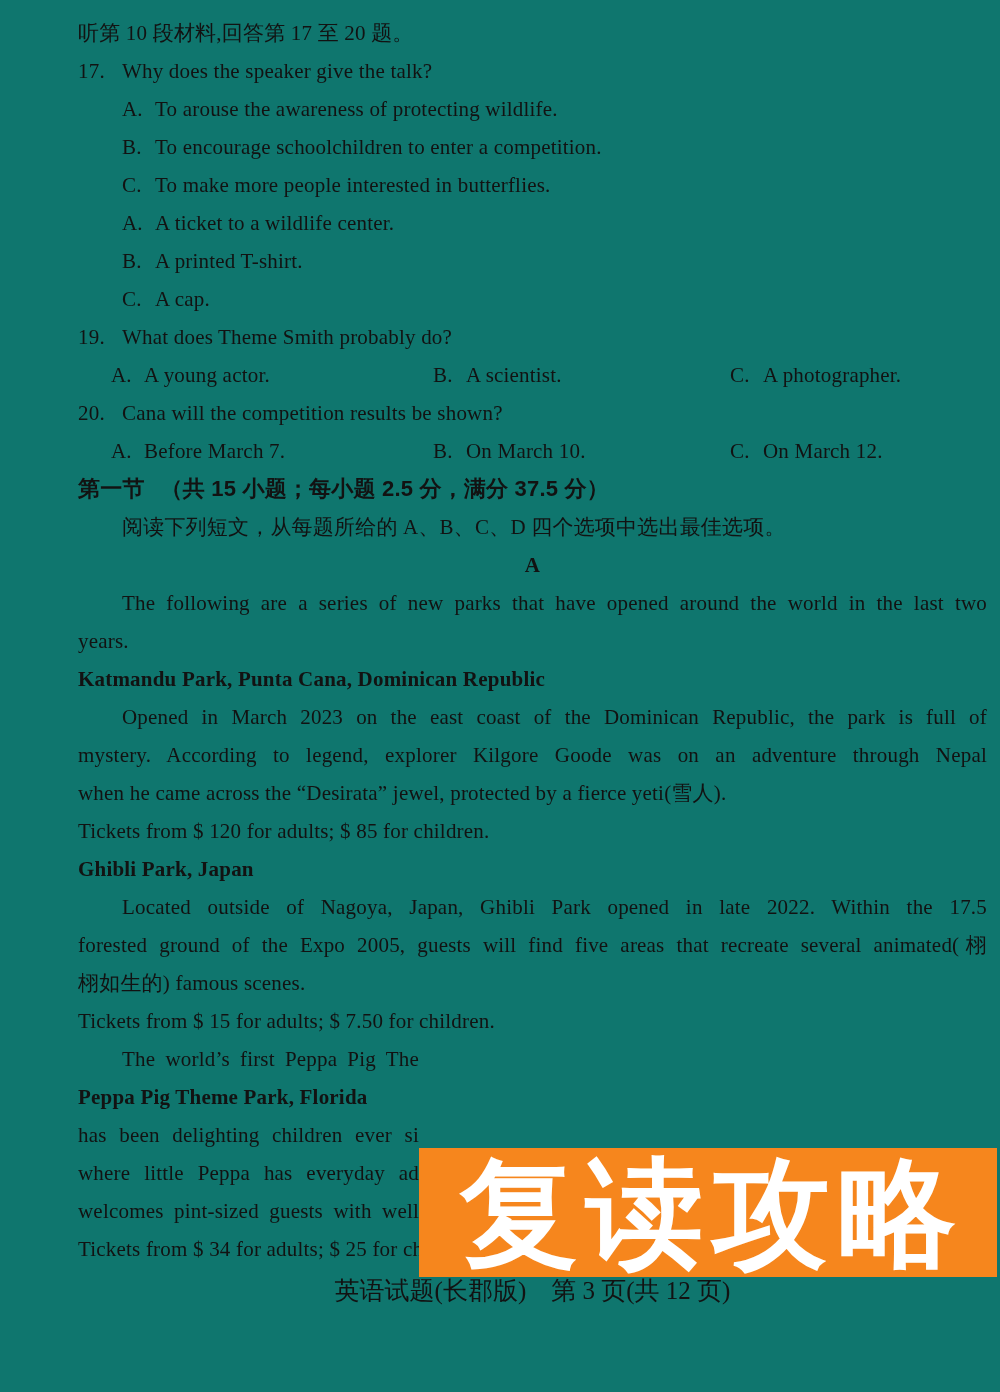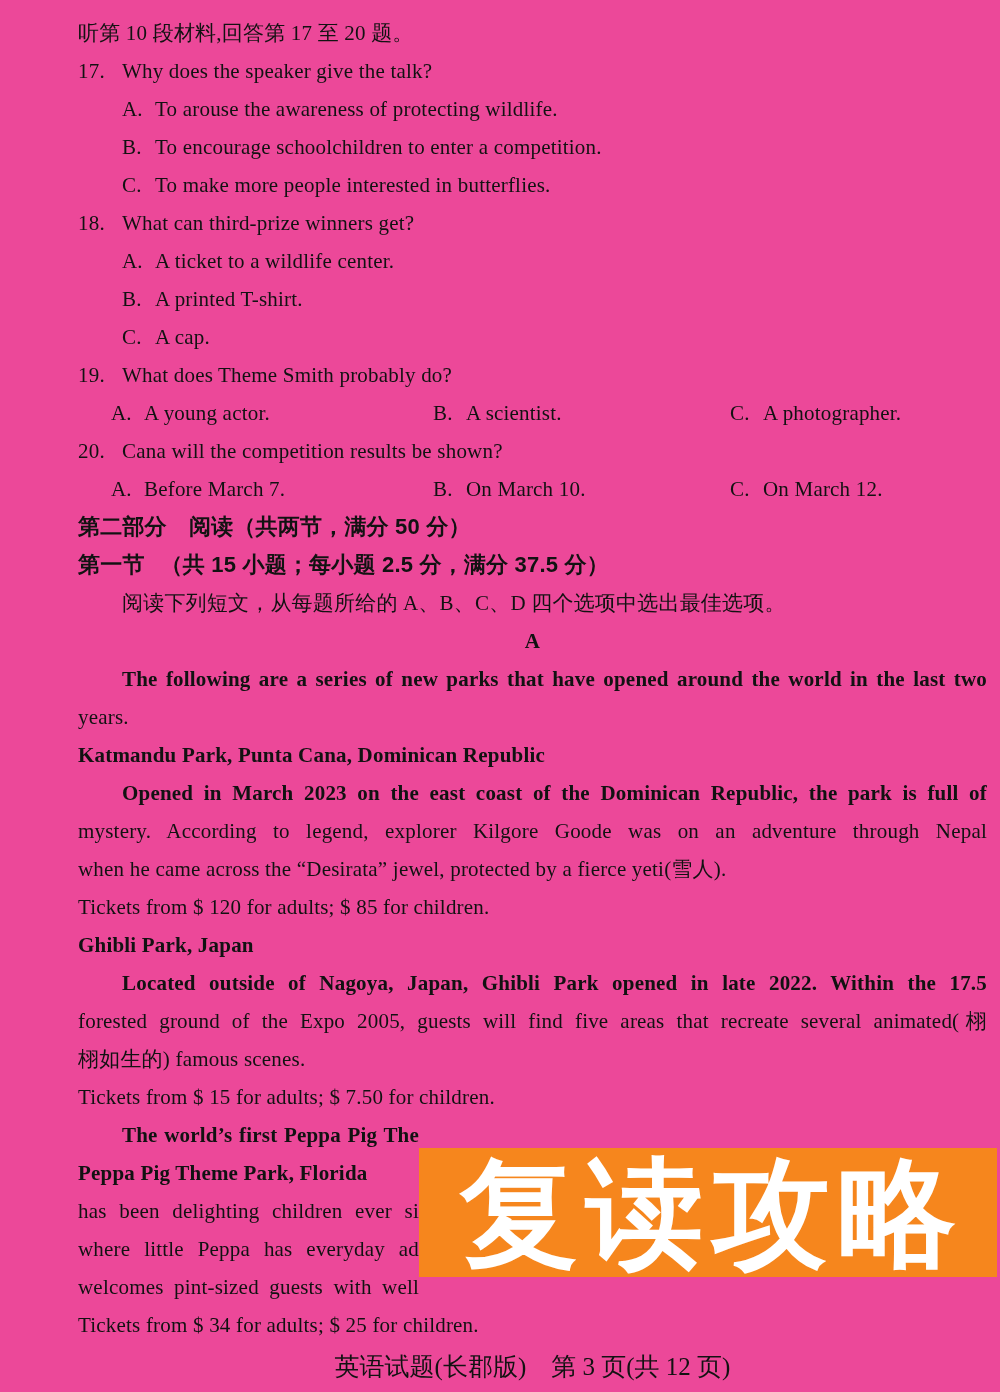--- a/index.html
+++ b/index.html
@@ -1,39 +1,39 @@
 <!DOCTYPE html>
 <html><head>
 <meta charset="utf-8">
 <style>
   html, body { margin: 0; padding: 0; background: #ffffff; }
   .page {
     position: relative;
     width: 1000px;
     height: 1392px;
-    background: #ec4899;
+    background: #0f766e;
     color: #121212;
     font-family: "Liberation Serif", "DejaVu Serif", serif;
     overflow: hidden;
   }
   .content {
     position: absolute;
     left: 78px;
     top: 14px;
     width: 909px;
   }
   .line {
     height: 38px;
     line-height: 38px;
     font-size: 21px;
     letter-spacing: 0.2px;
   }
   .rel { position: relative; }
   .ind { padding-left: 44px; }
-  .findent { padding-left: 44px; font-weight: bold; }
+  .findent { padding-left: 44px; }
   .bold { font-weight: bold; }
   .center { text-align: center; }
   .cnhead {
     font-family: "Liberation Sans", "DejaVu Sans", sans-serif;
     font-weight: bold;
     font-size: 22px;
   }
   .jl {
     text-align: justify;
     text-align-last: justify;
@@ -95,23 +95,20 @@
     <div class="line ind">
       <span class="olabel">A.</span><span>To arouse the awareness of protecting wildlife.</span>
     </div>
     <div class="line ind">
       <span class="olabel">B.</span><span>To encourage schoolchildren to enter a competition.</span>
     </div>
     <div class="line ind">
       <span class="olabel">C.</span><span>To make more people interested in butterflies.</span>
     </div>
 
-    <div class="line">
-      <span class="qnum">18.</span><span>What can third-prize winners get?</span>
-    </div>
     <div class="line ind">
       <span class="olabel">A.</span><span>A ticket to a wildlife center.</span>
     </div>
     <div class="line ind">
       <span class="olabel">B.</span><span>A printed T-shirt.</span>
     </div>
     <div class="line ind">
       <span class="olabel">C.</span><span>A cap.</span>
     </div>
 
@@ -126,21 +123,20 @@
 
     <div class="line">
       <span class="qnum">20.</span><span>Cana will the competition results be shown?</span>
     </div>
     <div class="line rel">
       <span class="abs-opt opt-a"><span class="olabel">A.</span><span>Before March 7.</span></span>
       <span class="abs-opt opt-b"><span class="olabel">B.</span><span>On March 10.</span></span>
       <span class="abs-opt opt-c"><span class="olabel">C.</span><span>On March 12.</span></span>
     </div>
 
-    <div class="line cnhead">第二部分　阅读（共两节，满分 50 分）</div>
     <div class="line cnhead">
       <span>第一节</span><span style="display:inline-block;width:16px;"></span><span>（共 15 小题；每小题 2.5 分，满分 37.5 分）</span>
     </div>
     <div class="line ind">阅读下列短文，从每题所给的 A、B、C、D 四个选项中选出最佳选项。</div>
 
     <div class="line center bold">A</div>
 
     <div class="line jl findent">The following are a series of new parks that have opened around the world in the last two</div>
     <div class="line">years.</div>
 

